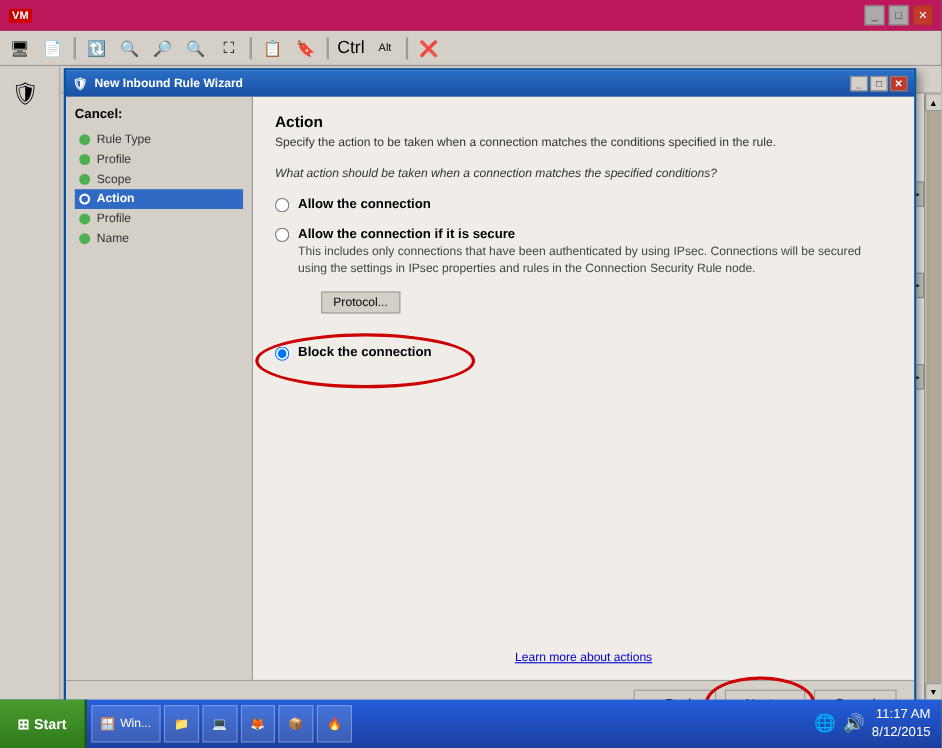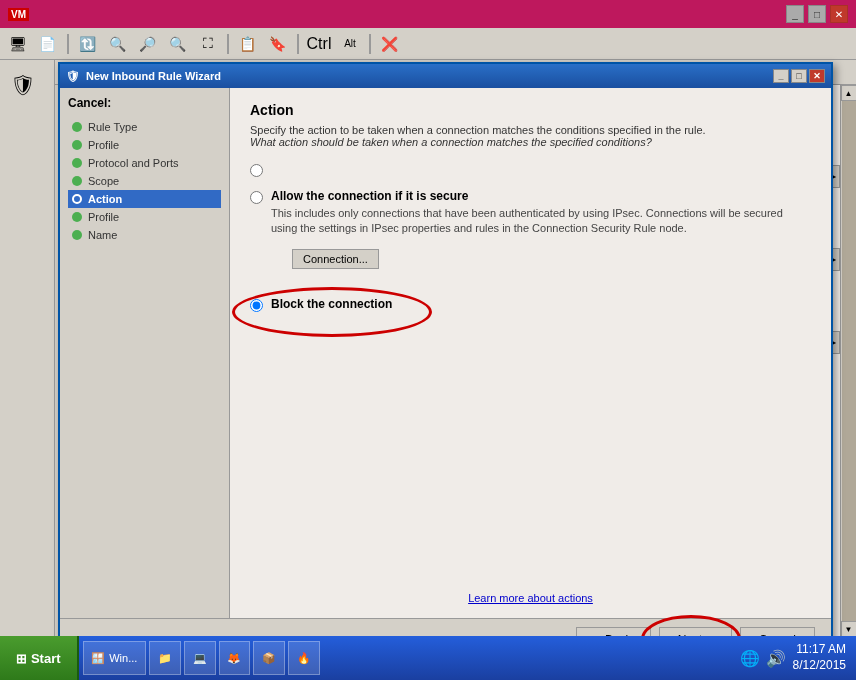--- a/index.html
+++ b/index.html
@@ -169,20 +169,21 @@
 
     .wizard-section-title {
       font-size: 14px;
       font-weight: bold;
       color: #000;
       margin-bottom: 6px;
     }
     .wizard-subtitle {
       font-size: 11px;
       color: #333;
+      margin-bottom: 16px;
     }
     .wizard-question {
       font-size: 11px;
       color: #333;
       margin-bottom: 14px;
       font-style: italic;
     }
 
     
     .radio-option {
@@ -463,24 +464,20 @@
         <div class="step-item">
           <div class="step-dot"></div>
           <span>Rule Type</span>
         </div>
         <div class="step-item">
           <div class="step-dot"></div>
           <span>Profile</span>
         </div>
         <div class="step-item">
           <div class="step-dot"></div>
-          <span>Protocol and Ports</span>
-        </div>
-        <div class="step-item">
-          <div class="step-dot"></div>
           <span>Scope</span>
         </div>
         <div class="step-item active">
           <div class="step-dot active-dot"></div>
           <span>Action</span>
         </div>
         <div class="step-item">
           <div class="step-dot"></div>
           <span>Profile</span>
         </div>
@@ -492,33 +489,34 @@
 
       <div class="wizard-content">
         <div class="wizard-section-title">Action</div>
         <div class="wizard-subtitle">Specify the action to be taken when a connection matches the conditions specified in the rule.</div>
 
         <div class="wizard-question">What action should be taken when a connection matches the specified conditions?</div>
 
         <div class="radio-option">
           <input type="radio" name="action" id="allow" style="">
           <div class="radio-label-group">
+            <label class="radio-main-label" for="allow">Allow the connection</label>
           </div>
         </div>
 
         <div class="radio-option">
           <input type="radio" name="action" id="allow_secure" style="">
           <div class="radio-label-group">
             <label class="radio-main-label" for="allow_secure">Allow the connection if it is secure</label>
             <span class="radio-desc">This includes only connections that have been authenticated by using IPsec.  Connections will be secured using the settings in IPsec properties and rules in the Connection Security Rule node.</span>
           </div>
         </div>
 
         <div style="margin-left:22px; margin-bottom:14px;">
-          <button class="customize-btn">Connection...</button>
+          <button class="customize-btn">Protocol...</button>
         </div>
 
         <div class="block-option-wrapper">
           <div class="block-circle"></div>
           <div class="radio-option" style="margin-bottom:0;">
             <input type="radio" name="action" id="block" checked="" style="">
             <div class="radio-label-group">
               <label class="radio-main-label" for="block">Block the connection</label>
             </div>
           </div>

